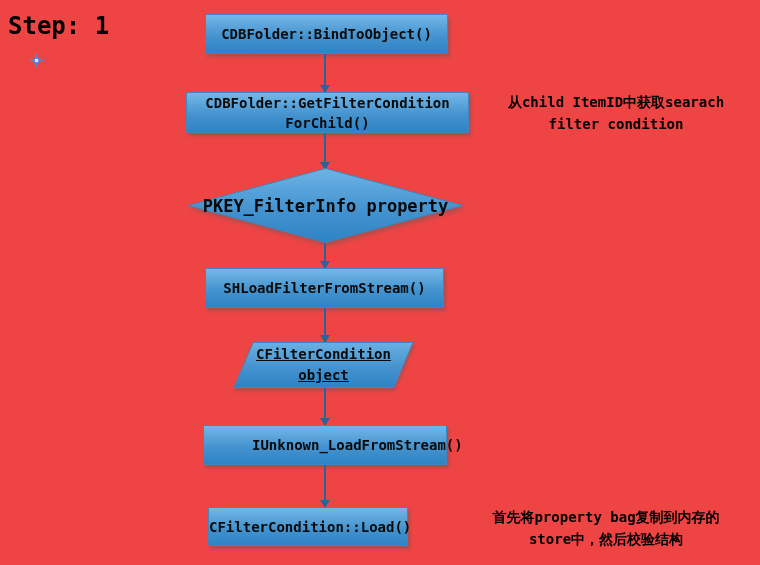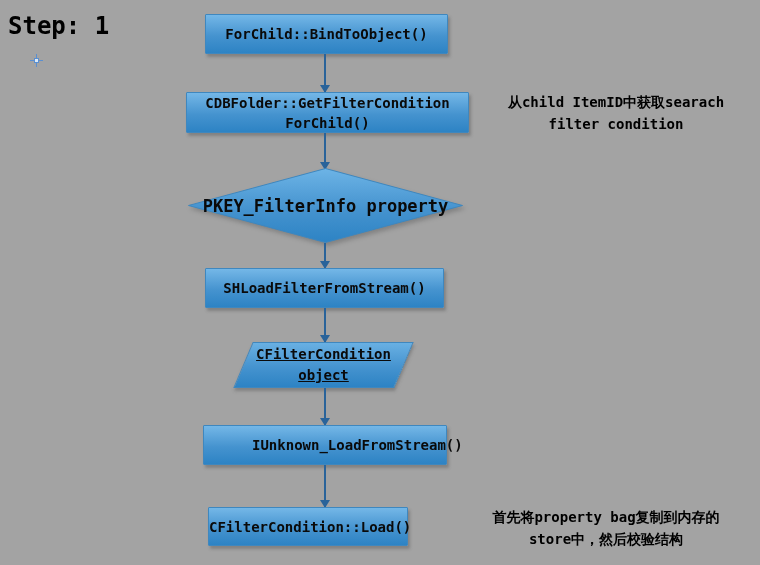--- a/index.html
+++ b/index.html
@@ -1,20 +1,20 @@
 <!DOCTYPE html>
 <html><head>
 <meta charset="utf-8">
 <style>
   * { margin:0; padding:0; box-sizing:border-box; }
   html,body { background:#ffffff; }
   .page {
     position:relative;
     width:760px; height:565px;
-    background:#a3a3a3;
+    background:#ef4444;
     overflow:hidden;
     font-family:"DejaVu Sans Mono","Liberation Mono",monospace;
     color:#0a0a0a;
   }
   .title {
     position:absolute; left:8px; top:12px;
     font-size:24px; font-weight:bold; letter-spacing:0px;
     color:#000000;
   }
   
@@ -90,21 +90,21 @@
 
   <div class="title">Step: 1</div>
 
   <div class="crosshair">
     <span class="ch-h"></span>
     <span class="ch-v"></span>
     <span class="ch-c"></span>
   </div>
 
   <div class="node rect" style="left:205px;top:14px;width:243px;height:40px;">
-    <span class="lbl">ForChild::BindToObject()</span>
+    <span class="lbl">CDBFolder::BindToObject()</span>
   </div>
 
   <div class="arrow" style="left:324px;top:54px;height:38px;"></div>
 
   <div class="node rect" style="left:186px;top:92px;width:283px;height:41px;">
     <span class="lbl">
       <span class="line">CDBFolder::GetFilterCondition</span>
       <span class="line">ForChild()</span>
     </span>
   </div>

